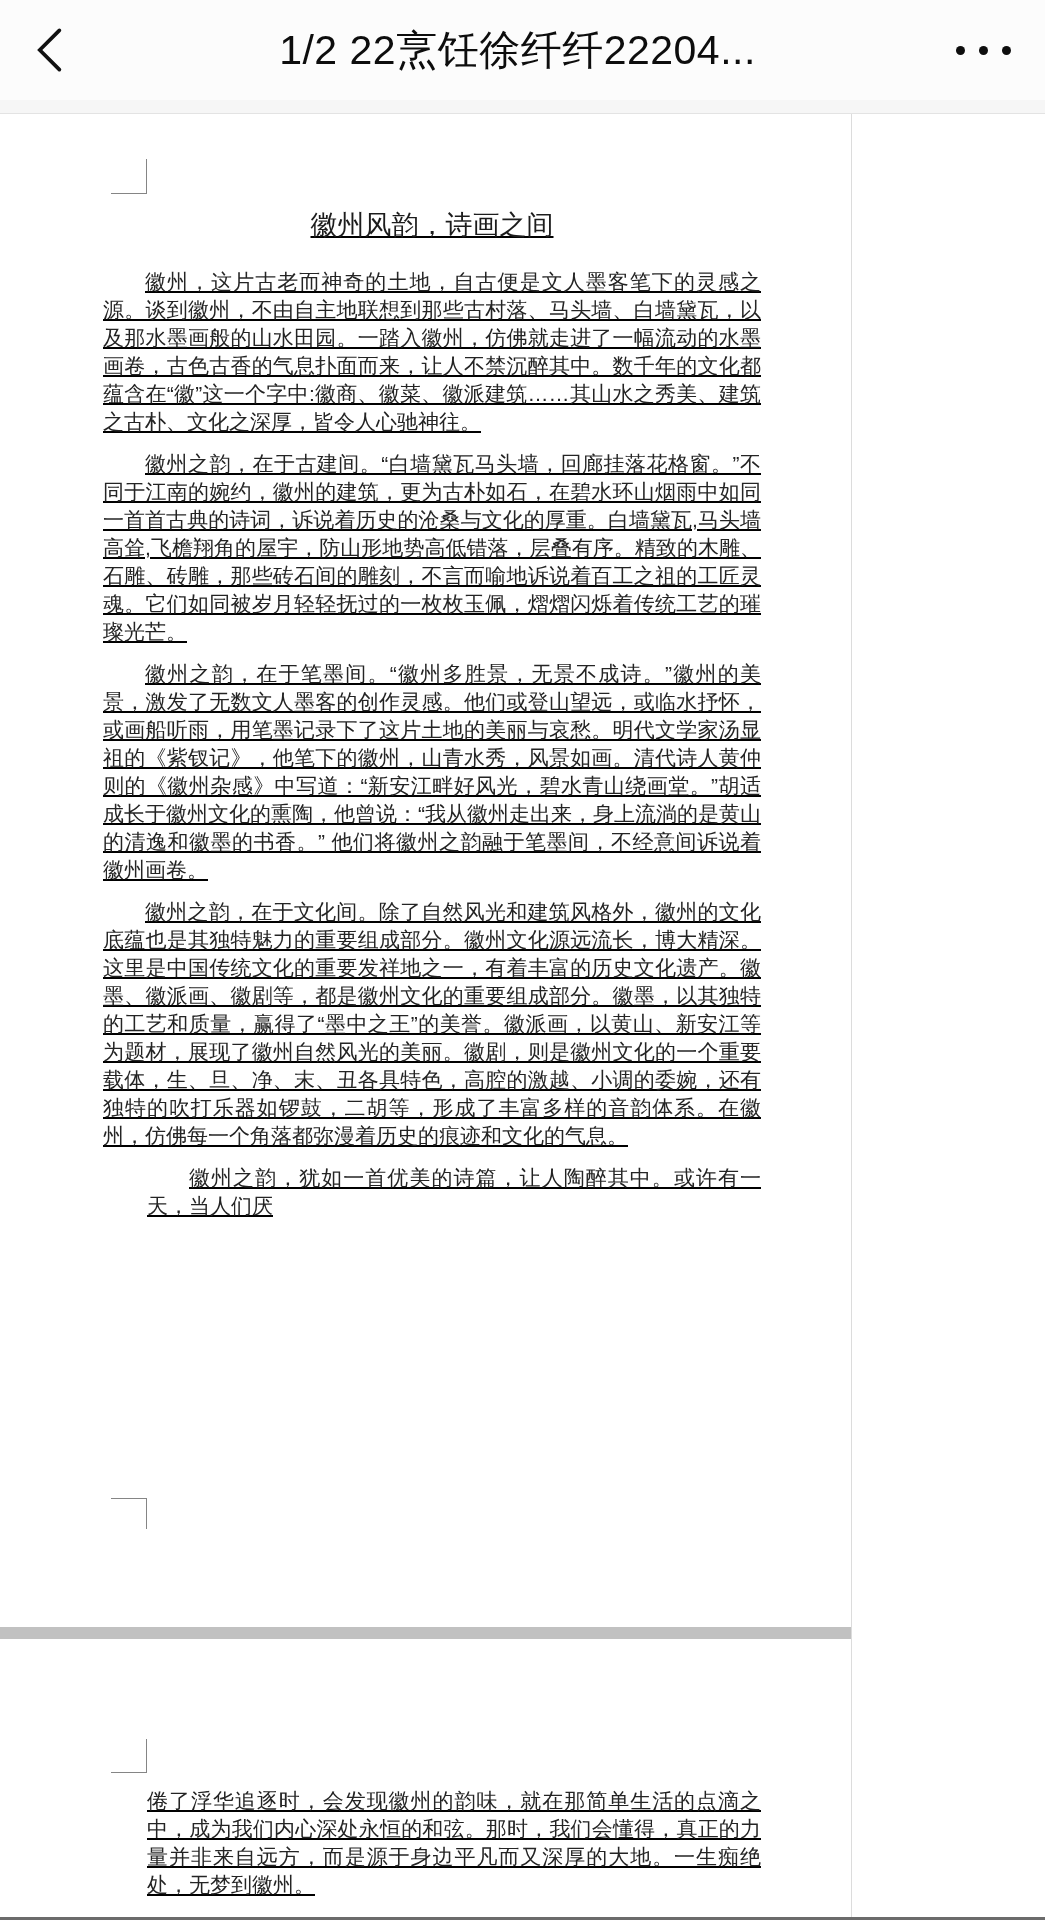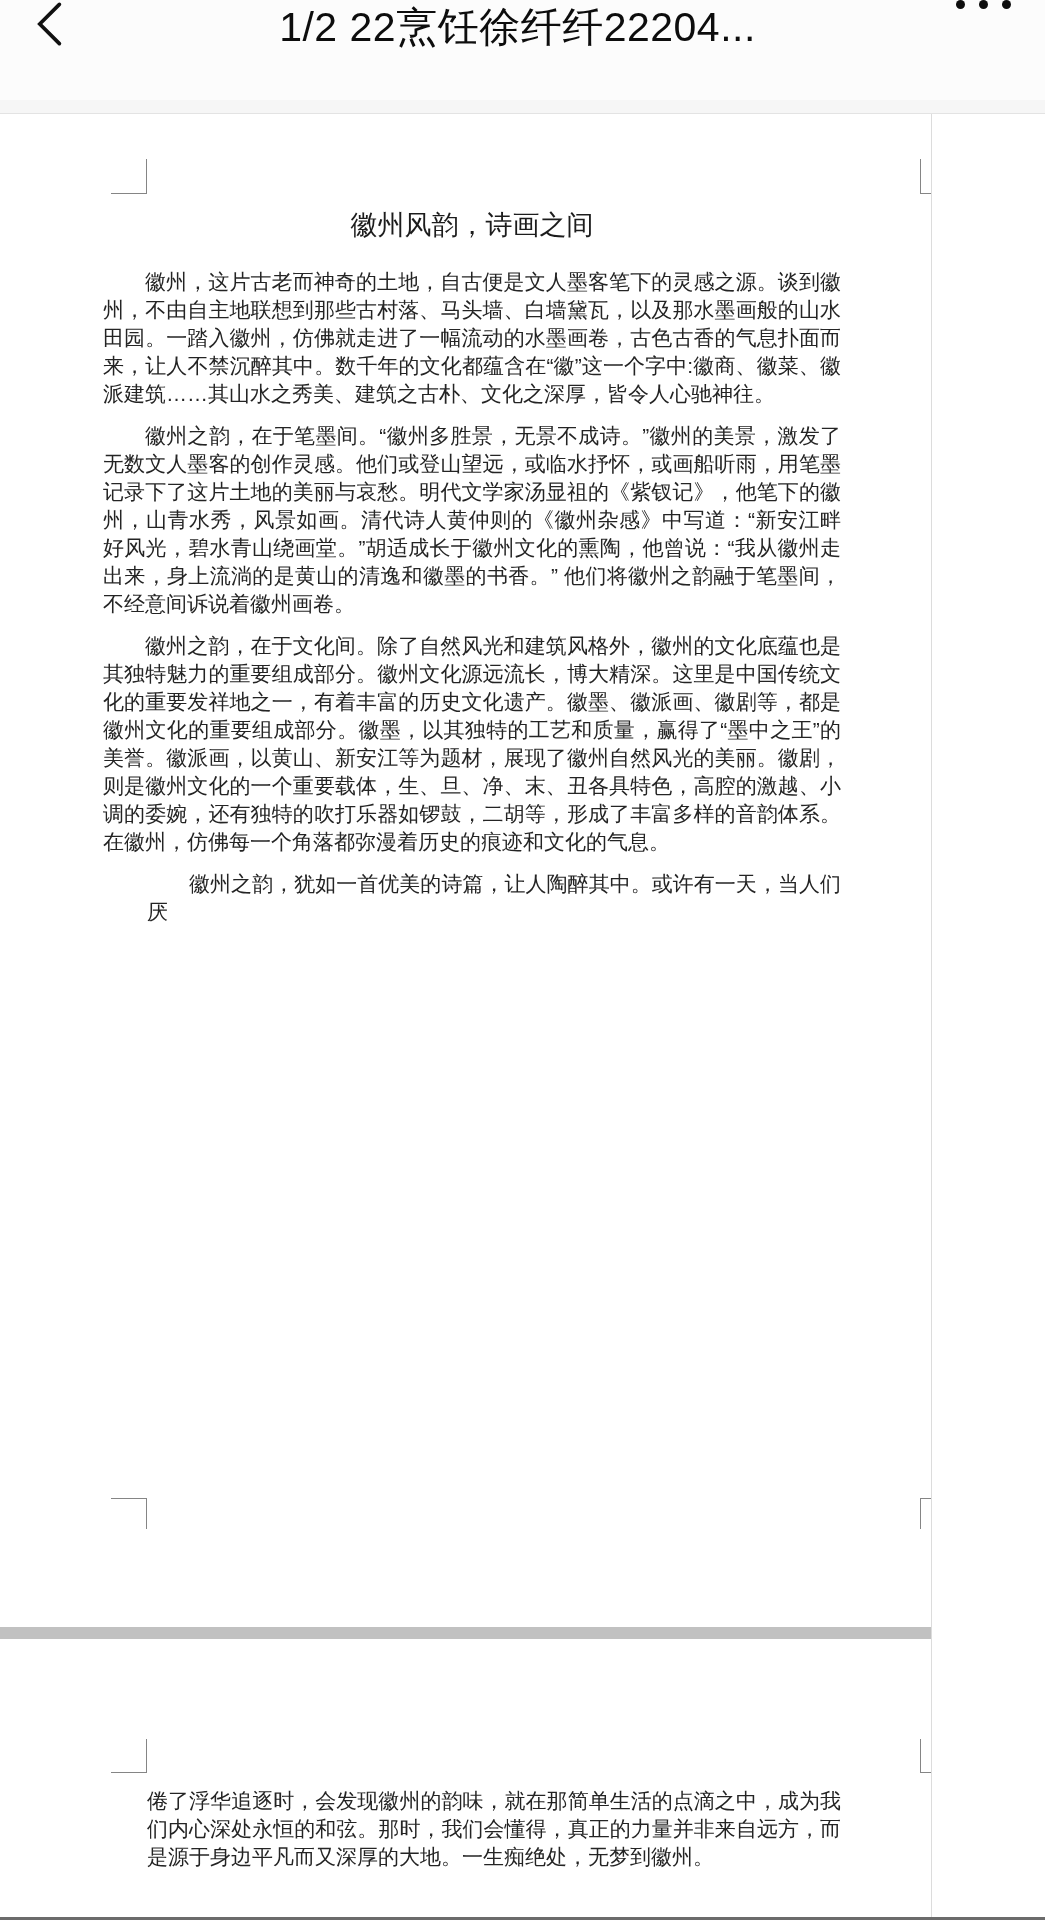--- a/index.html
+++ b/index.html
@@ -15,21 +15,21 @@
     position: relative;
     width: 1045px;
     height: 1920px;
     background: #ffffff;
   }
   
   .app-header {
     height: 100px;
     background: #fcfcfc;
     display: flex;
-    align-items: flex-start;
+    align-items: center;
     padding: 0 34px;
     box-sizing: border-box;
   }
   .back-button {
     width: 70px;
     display: flex;
     align-items: center;
     cursor: pointer;
   }
   .header-title {
@@ -56,23 +56,24 @@
     background: #0e0e0e;
   }
   .header-strip {
     height: 13px;
     background: #f6f6f6;
     border-bottom: 1px solid #e3e3e3;
   }
   
   .doc-area {
     position: relative;
-    width: 932px;
+    width: 852px;
     border-right: 1px solid #dcdcdc;
     box-sizing: border-box;
+    text-decoration: underline;
   }
   .page {
     position: relative;
     background: #ffffff;
     overflow: hidden;
     box-sizing: border-box;
   }
   .page-1 { height: 1513px; padding: 96px 90px 0 103px; }
   .page-2 { height: 281px; padding: 148px 90px 2px 103px; }
   .page-gap {
@@ -144,20 +145,21 @@
   <main class="doc-area">
 
     <section class="page page-1">
       <div class="mark m-tl"></div>
       <div class="mark m-tr"></div>
       <div class="mark m-bl"></div>
       <div class="mark m-br"></div>
 
       <h1 class="doc-title">徽州风韵，诗画之间</h1>
       <p class="para">徽州，这片古老而神奇的土地，自古便是文人墨客笔下的灵感之源。谈到徽州，不由自主地联想到那些古村落、马头墙、白墙黛瓦，以及那水墨画般的山水田园。一踏入徽州，仿佛就走进了一幅流动的水墨画卷，古色古香的气息扑面而来，让人不禁沉醉其中。数千年的文化都蕴含在“徽”这一个字中:徽商、徽菜、徽派建筑……其山水之秀美、建筑之古朴、文化之深厚，皆令人心驰神往。</p>
+      <p class="para">徽州之韵，在于古建间。“白墙黛瓦马头墙，回廊挂落花格窗。”不同于江南的婉约，徽州的建筑，更为古朴如石，在碧水环山烟雨中如同一首首古典的诗词，诉说着历史的沧桑与文化的厚重。白墙黛瓦,马头墙高耸,飞檐翔角的屋宇，防山形地势高低错落，层叠有序。精致的木雕、石雕、砖雕，那些砖石间的雕刻，不言而喻地诉说着百工之祖的工匠灵魂。它们如同被岁月轻轻抚过的一枚枚玉佩，熠熠闪烁着传统工艺的璀璨光芒。</p>
       <p class="para">徽州之韵，在于笔墨间。“徽州多胜景，无景不成诗。”徽州的美景，激发了无数文人墨客的创作灵感。他们或登山望远，或临水抒怀，或画船听雨，用笔墨记录下了这片土地的美丽与哀愁。明代文学家汤显祖的《紫钗记》，他笔下的徽州，山青水秀，风景如画。清代诗人黄仲则的《徽州杂感》中写道：“新安江畔好风光，碧水青山绕画堂。”胡适成长于徽州文化的熏陶，他曾说：“我从徽州走出来，身上流淌的是黄山的清逸和徽墨的书香。” 他们将徽州之韵融于笔墨间，不经意间诉说着徽州画卷。</p>
       <p class="para">徽州之韵，在于文化间。除了自然风光和建筑风格外，徽州的文化底蕴也是其独特魅力的重要组成部分。徽州文化源远流长，博大精深。这里是中国传统文化的重要发祥地之一，有着丰富的历史文化遗产。徽墨、徽派画、徽剧等，都是徽州文化的重要组成部分。徽墨，以其独特的工艺和质量，赢得了“墨中之王”的美誉。徽派画，以黄山、新安江等为题材，展现了徽州自然风光的美丽。徽剧，则是徽州文化的一个重要载体，生、旦、净、末、丑各具特色，高腔的激越、小调的委婉，还有独特的吹打乐器如锣鼓，二胡等，形成了丰富多样的音韵体系。在徽州，仿佛每一个角落都弥漫着历史的痕迹和文化的气息。</p>
       <p class="para">徽州之韵，犹如一首优美的诗篇，让人陶醉其中。或许有一天，当人们厌</p>
     </section>
 
     <div class="page-gap"></div>
 
     <section class="page page-2">
       <div class="mark m2-tl"></div>
       <div class="mark m2-tr"></div>

